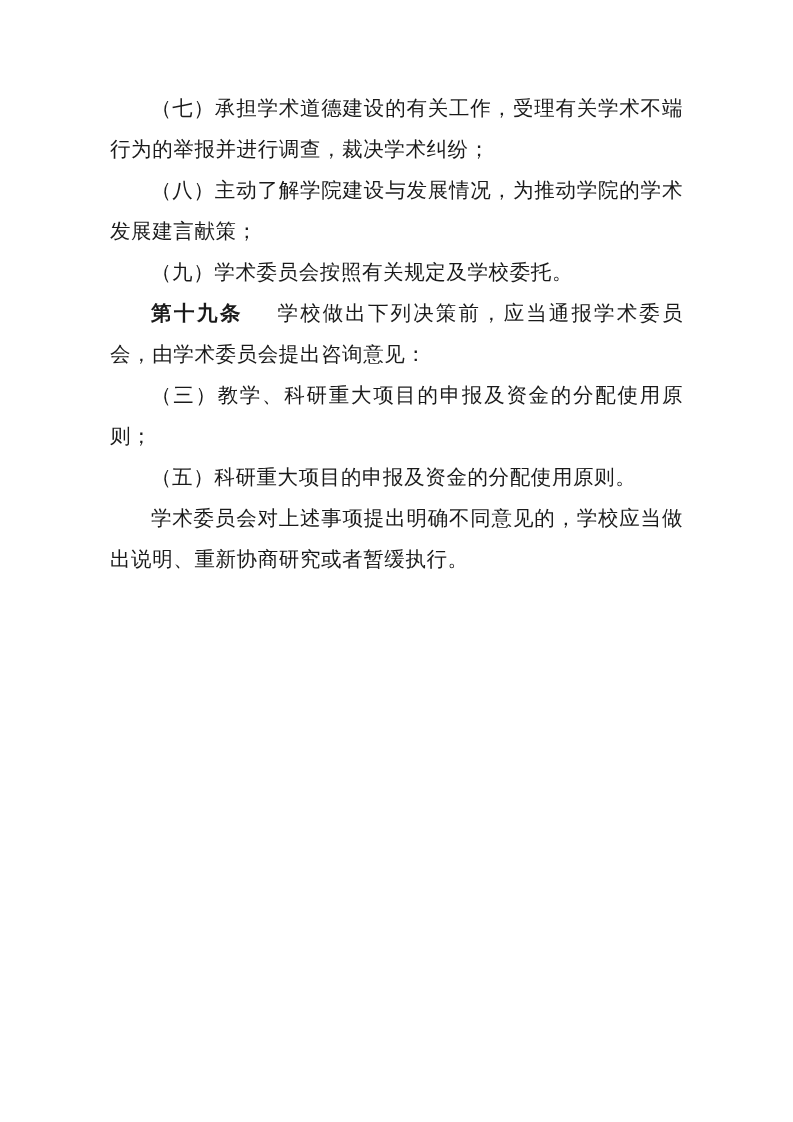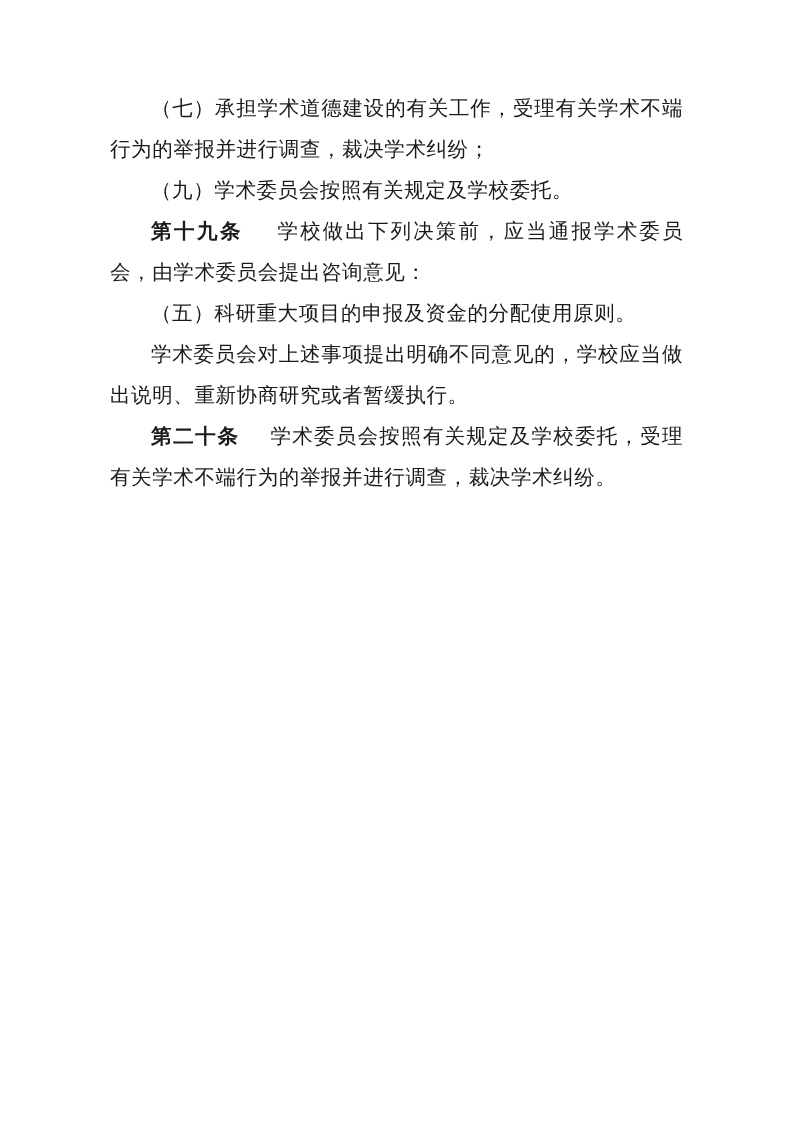--- a/index.html
+++ b/index.html
@@ -43,44 +43,45 @@
 </head>
 <body>
 
 <div class="page">
   <div class="doc-body">
 
     <p class="para">
       <span>（七）承担学术道德建设的有关工作，受理有关学术不端行为的举报并进行调查，裁决学术纠纷；</span>
     </p>
 
+    <p class="para">
+      <span>（八）主动了解学院建设与发展情况，为推动学院的学术发展建言献策；</span>
+    </p>
 
     <p class="para">
       <span>（九）学术委员会按照有关规定及学校委托。</span>
     </p>
 
     <p class="para">
       <span class="article-label">第十九条</span>
       <span>&nbsp;&nbsp;</span>
       <span>学校做出下列决策前，应当通报学术委员会，由学术委员会提出咨询意见：</span>
     </p>
 
 
 
+    <p class="para">
+      <span>（三）教学、科研重大项目的申报及资金的分配使用原则；</span>
+    </p>
 
 
     <p class="para">
       <span>（五）科研重大项目的申报及资金的分配使用原则。</span>
     </p>
 
     <p class="para">
       <span>学术委员会对上述事项提出明确不同意见的，学校应当做出说明、重新协商研究或者暂缓执行。</span>
     </p>
 
-    <p class="para">
-      <span class="article-label">第二十条</span>
-      <span>&nbsp;&nbsp;</span>
-      <span>学术委员会按照有关规定及学校委托，受理有关学术不端行为的举报并进行调查，裁决学术纠纷。</span>
-    </p>
 
 
   </div>
 </div>
 
 </body></html>

